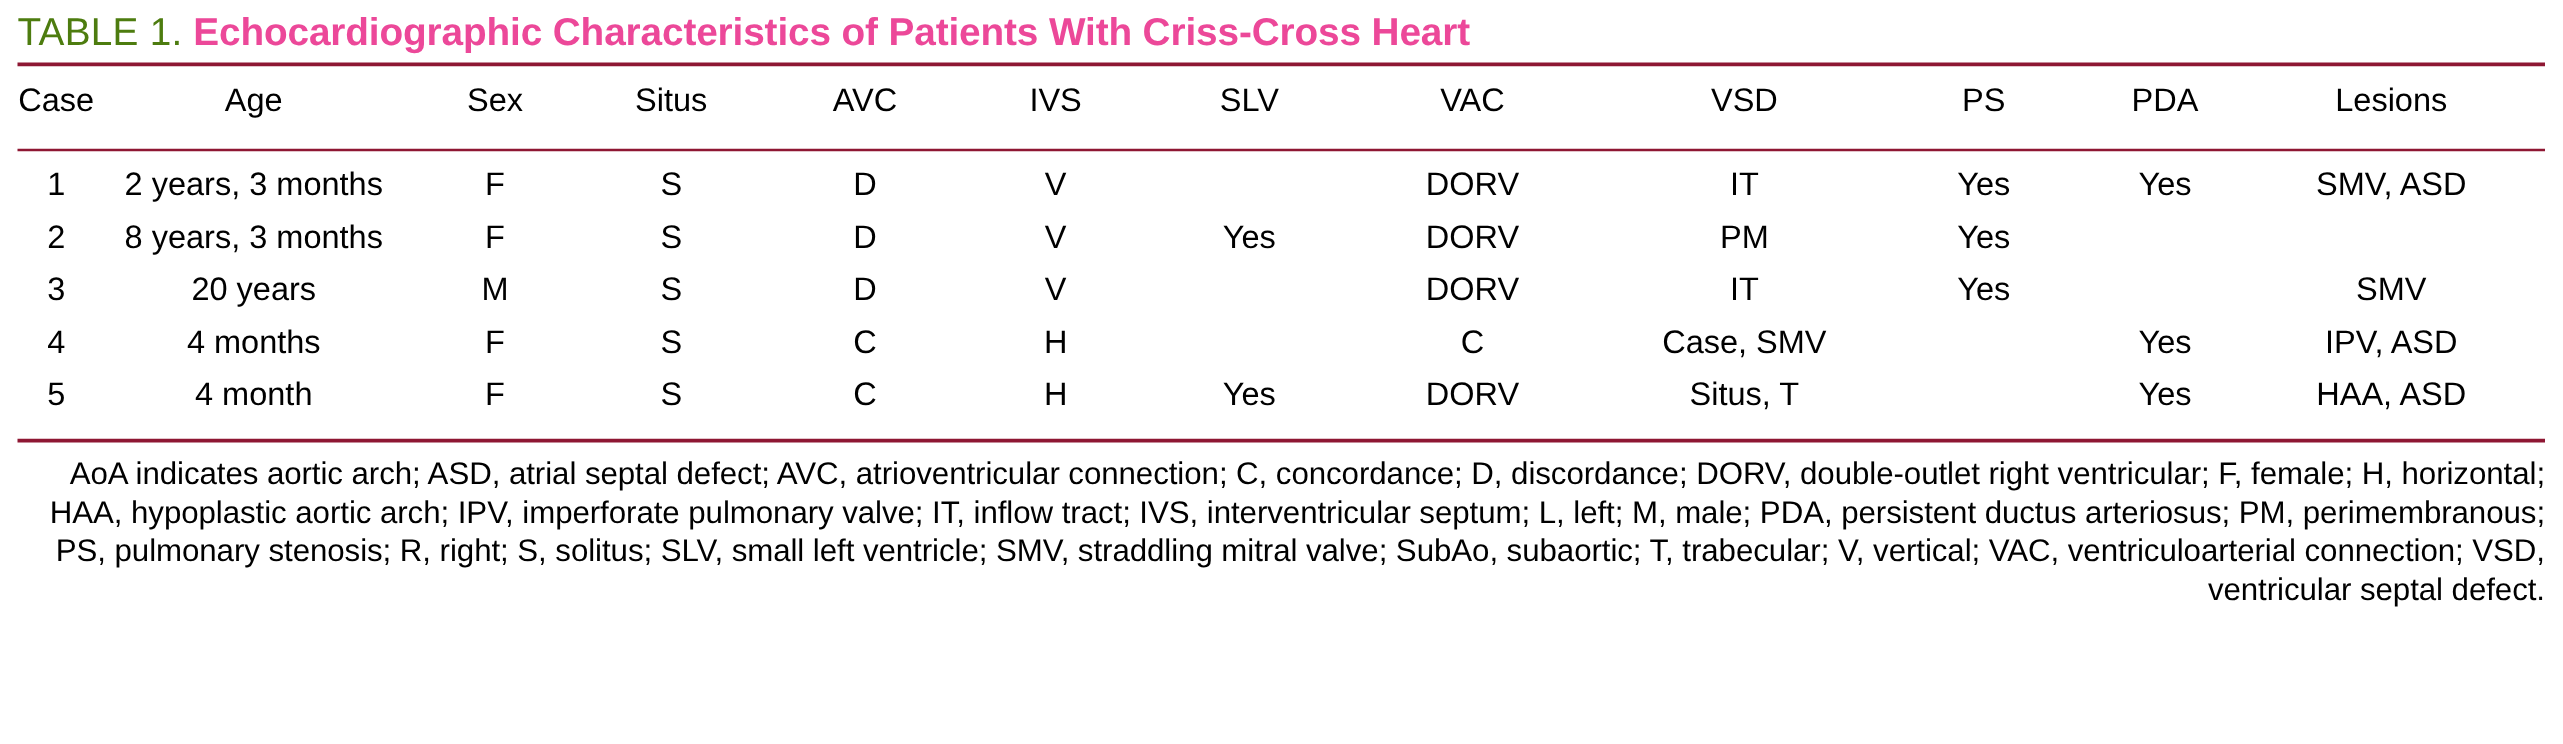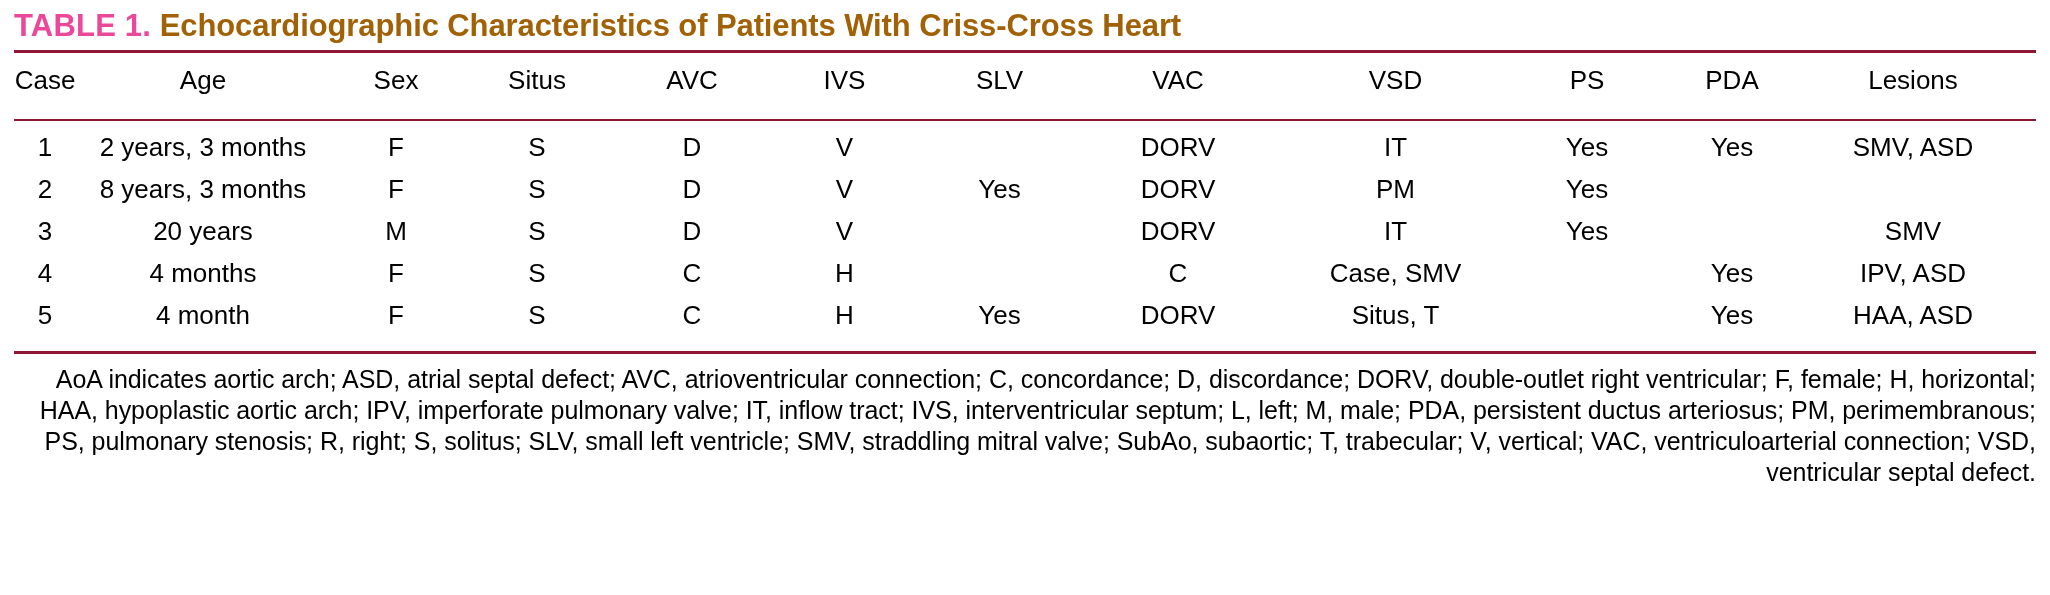--- a/index.html
+++ b/index.html
@@ -26,26 +26,26 @@
 
   
   .title-row {
     padding-top: 8px;
     padding-bottom: 6px;
     font-size: 31px;
     line-height: 36px;
     white-space: nowrap;
   }
   .title-label {
+    color: #4d7c0f;
+    font-weight: normal;
+    letter-spacing: 0.2px;
+  }
+  .title-text {
     color: #ec4899;
-    font-weight: bold;
-    letter-spacing: 0.2px;
-  }
-  .title-text {
-    color: #a16207;
     font-weight: bold;
     letter-spacing: -0.1px;
   }
 
   
   .rule-top {
     border-top: 3px solid #8e1733;
     height: 0;
   }
   .rule-mid {

